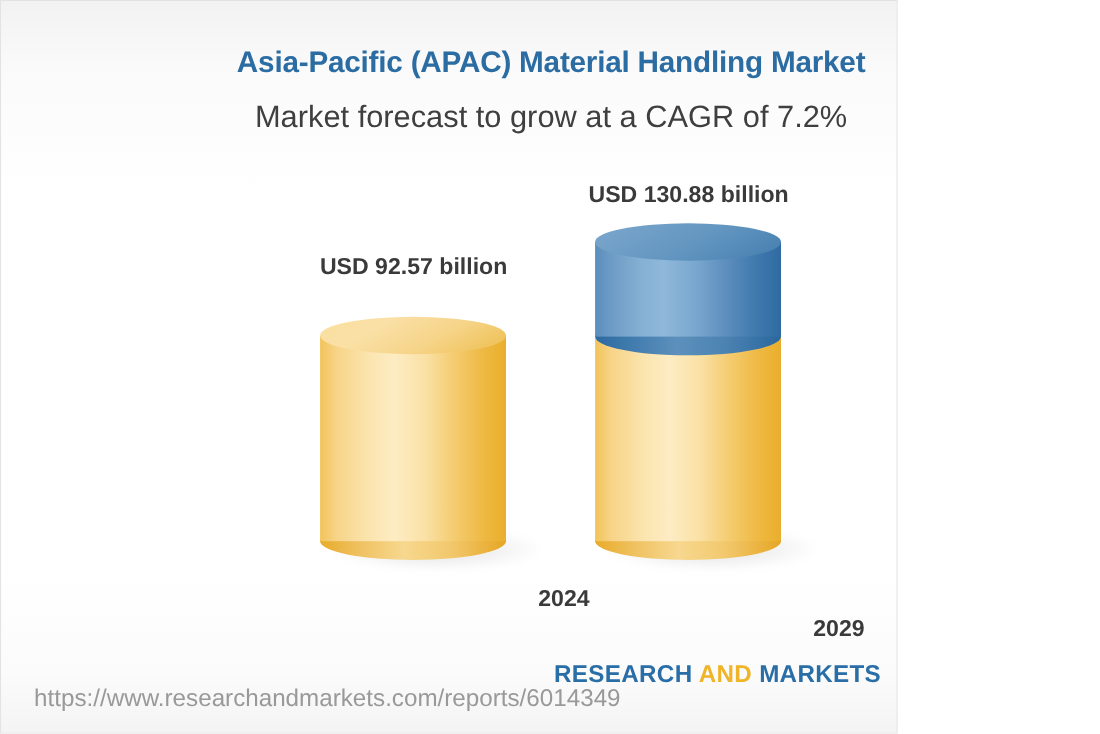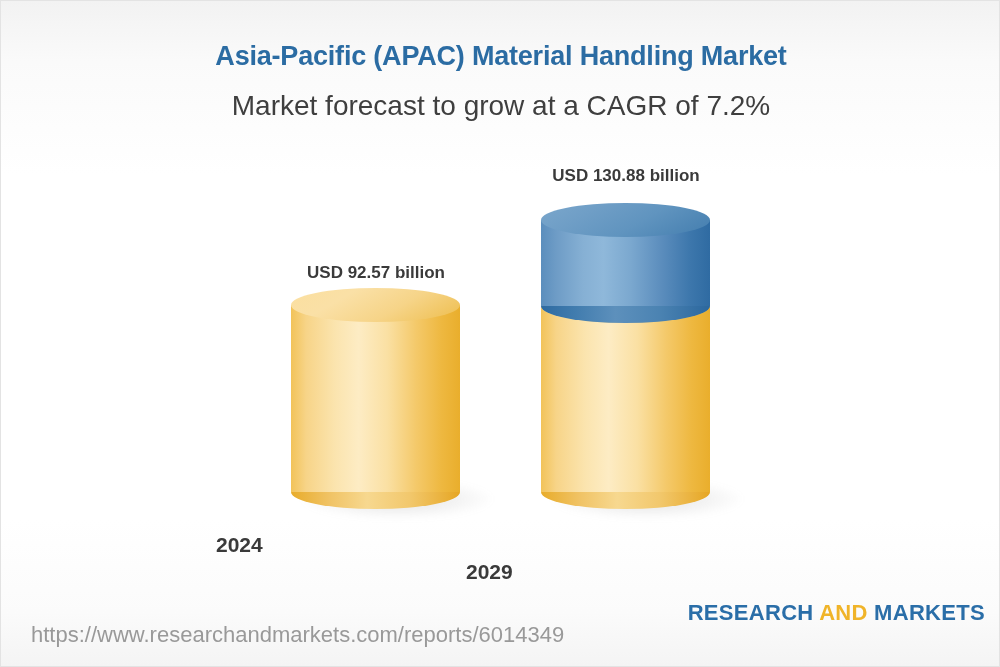--- a/index.html
+++ b/index.html
@@ -8,21 +8,21 @@
   }
   body {
     width: 1000px;
     height: 667px;
     font-family: "Liberation Sans", sans-serif;
     background: #ffffff;
     overflow: hidden;
   }
   #canvas {
     position: relative;
-    width: 1000px;
+    width: 816px;
     height: 667px;
     box-sizing: border-box;
     border: 1px solid #e3e3e3;
     background: linear-gradient(180deg, #f2f2f2 0%, #fafafa 9%, #ffffff 26%, #ffffff 78%, #fbfbfb 92%, #f4f4f4 100%);
     overflow: hidden;
   }
 
   
   #title {
     position: absolute;
@@ -54,29 +54,29 @@
 
   .col {
     position: absolute;
     bottom: 0;
   }
 
   .value-label {
     position: absolute;
     width: 320px;
     text-align: center;
-    font-size: 17px;
+    font-size: 21px;
     font-weight: bold;
     color: #3a3a3a;
     white-space: nowrap;
   }
   .cat-label {
     position: absolute;
     width: 320px;
-    text-align: left;
+    text-align: right;
     font-size: 21px;
     font-weight: bold;
     color: #3a3a3a;
   }
 
   
   .cyl-shadow {
     position: absolute;
     border-radius: 50%;
     background: radial-gradient(ellipse at 50% 50%, rgba(120,120,120,0.20) 0%, rgba(140,140,140,0.10) 45%, rgba(150,150,150,0.0) 72%);
@@ -201,21 +201,21 @@
 
 <div id="canvas">
 
   <div id="title">Asia-Pacific (APAC) Material Handling Market</div>
   <div id="subtitle">Market forecast to grow at a CAGR of 7.2%</div>
 
   <div id="plot">
 
     <div class="col" style="left:290px; width:169px; height:600px;">
 
-      <div class="value-label" style="left:-75px; top:262px;">USD 92.57 billion</div>
+      <div class="value-label" style="left:-75px; top:230px;">USD 92.57 billion</div>
 
       <div class="cyl-shadow" style="left:10px; top:478px; width:192px; height:40px;"></div>
 
       <div class="cyl-body" style="left:0px; top:287px; width:169px; height:221px;">
 
         <div class="cyl-bottom-cap cap-yellow" style="top:187px; height:34px;"></div>
 
         <div class="cyl-side side-yellow" style="top:17px; height:187px;"></div>
 
         <div class="cyl-top top-yellow" style="top:0px; height:34px;"></div>

